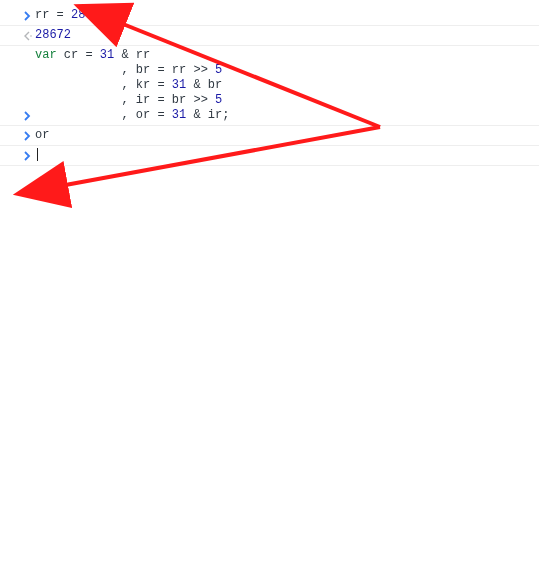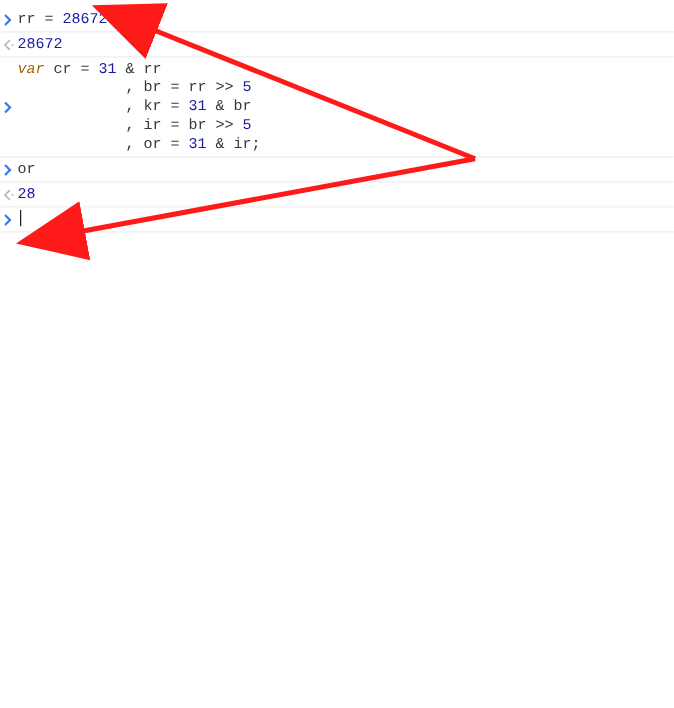--- a/index.html
+++ b/index.html
@@ -15,22 +15,22 @@
       height: 566px;
       position: relative;
       overflow: hidden;
     }
     .console {
       position: relative;
       padding-top: 6px;
     }
     .row {
       display: flex;
-      align-items: center;
-      padding: 2px 6px 2px 0;
+      align-items: flex-end;
+      padding: 2px 6px 2px 21px;
       min-height: 18px;
       border-bottom: 1px solid #eee;
       position: relative;
     }
     .gutter {
       width: 14px;
       flex-shrink: 0;
       display: flex;
       justify-content: center;
       align-items: center;
@@ -45,21 +45,21 @@
     }
     .content {
       flex: 1;
       white-space: pre;
       line-height: 15px;
       color: #303942;
     }
     .multiline .content {
       white-space: pre;
     }
-    .kw { color: #a16207; font-style: italic; }
+    .kw { color: #15803d; }
     .num { color: #1a1aa6; }
     .op { color: #303942; }
     .id { color: #303942; }
     .undef { color: #888888; }
     .cursor {
       display: inline-block;
       width: 1px;
       height: 13px;
       background: #222;
       vertical-align: middle;
@@ -107,29 +107,20 @@
     </div>
     <div class="row">
       <div class="gutter input-marker">
         <svg width="8" height="10" viewBox="0 0 8 10">
           <path d="M1 1 L5 5 L1 9" stroke="#367cf1" stroke-width="1.8" fill="none"></path>
         </svg>
       </div>
       <div class="content"><span class="id">or</span></div>
     </div>
     <div class="row">
-      <div class="gutter output-marker">
-        <svg width="10" height="10" viewBox="0 0 10 10">
-          <path d="M6 1 L2 5 L6 9" stroke="#b4b6b9" stroke-width="1.4" fill="none"></path>
-          <circle cx="8" cy="5" r="0.8" fill="#b4b6b9"></circle>
-        </svg>
-      </div>
-      <div class="content"><span class="num">28</span></div>
-    </div>
-    <div class="row">
       <div class="gutter input-marker">
         <svg width="8" height="10" viewBox="0 0 8 10">
           <path d="M1 1 L5 5 L1 9" stroke="#367cf1" stroke-width="1.8" fill="none"></path>
         </svg>
       </div>
       <div class="content"><span class="cursor"></span></div>
     </div>
   </div>
 
 <svg class="arrows" width="539" height="566">

